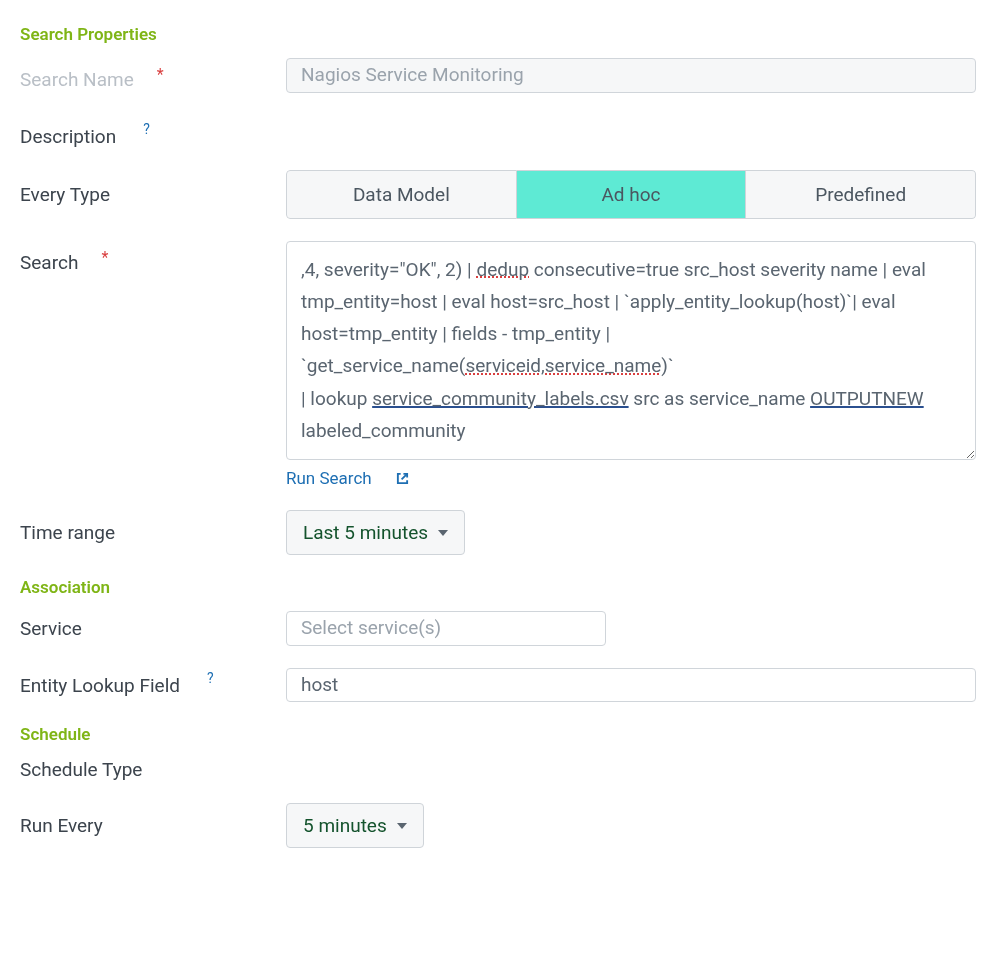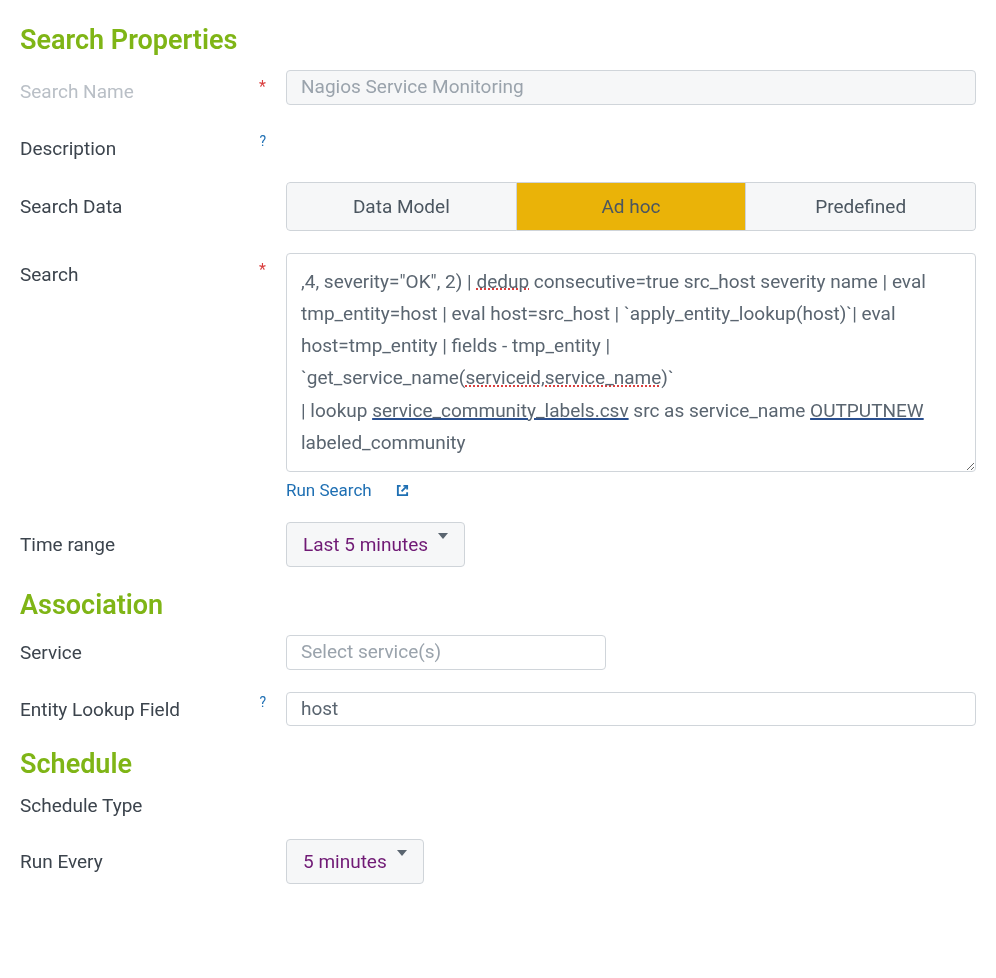--- a/index.html
+++ b/index.html
@@ -7,21 +7,21 @@
     width: 996px;
     font-family: -apple-system, BlinkMacSystemFont, "Segoe UI", Roboto, "Helvetica Neue", Arial, sans-serif;
     font-size: 18px;
     color: #3c444d;
     background: #fff;
   }
   .page { padding: 6px 20px 30px 20px; }
 
   .section-title {
     color: #7fb516;
-    font-size: 27px;
+    font-size: 17px;
     font-weight: 600;
     margin: 18px 0 14px 0;
   }
 
   .form-row {
     display: flex;
     align-items: flex-start;
     margin-bottom: 22px;
     width: 100%;
   }
@@ -30,23 +30,23 @@
   .label-cell {
     width: 266px;
     min-width: 266px;
     padding-right: 20px;
     text-align: right;
     font-size: 19px;
     color: #3c444d;
     padding-top: 10px;
     position: relative;
     display: flex;
-    justify-content: space-between;
+    justify-content: flex-start;
     align-items: flex-start;
-    gap: 3px;
+    gap: 21px;
   }
   .form-row.align-center .label-cell { padding-top: 0; }
   .label-disabled { color: #b9bfc6; }
   .req { color: #d93f3f; font-size: 16px; position: relative; top: -3px; margin-left: 2px; }
   .help {
     color: #1e6fb3;
     font-size: 14px;
     position: relative;
     top: -4px;
     margin-left: 6px;
@@ -83,40 +83,40 @@
     font-size: 19px;
     color: #4b5660;
     background: #f6f7f8;
     border: 1px solid #cfd4d9;
     cursor: pointer;
     user-select: none;
   }
   .seg-btn + .seg-btn { border-left: none; }
   .seg-group .seg-btn:first-child { border-radius: 4px 0 0 4px; }
   .seg-group .seg-btn:last-child { border-radius: 0 4px 4px 0; }
-  .seg-btn.active { background: #eab308; }
+  .seg-btn.active { background: #5eead4; }
 
   .run-search-link {
     color: #1e6fb3;
     font-size: 17px;
     margin-top: 8px;
     display: inline-flex;
     align-items: center;
     gap: 24px;
     cursor: pointer;
   }
   .ext-icon { width: 13px; height: 13px; fill: none; stroke: #1e6fb3; stroke-width: 2; }
 
   .dropdown-btn {
     display: inline-flex;
-    align-items: flex-start;
+    align-items: center;
     gap: 8px;
     padding: 10px 16px;
     font-size: 19px;
-    color: #701a75;
+    color: #14532d;
     background: #f6f7f8;
     border: 1px solid #cfd4d9;
     border-radius: 4px;
     cursor: pointer;
     user-select: none;
   }
   .caret {
     width: 0; height: 0;
     border-left: 5px solid transparent;
     border-right: 5px solid transparent;
@@ -174,21 +174,21 @@
 
   <div class="form-row">
     <div class="label-cell">
       <span class="label-text">Description</span>
       <span class="help">?</span>
     </div>
   </div>
 
   <div class="form-row align-center">
     <div class="label-cell">
-      <span class="label-text">Search Data</span>
+      <span class="label-text">Every Type</span>
     </div>
     <div class="value-cell">
       <div class="seg-group">
         <div class="seg-btn">Data Model</div>
         <div class="seg-btn active">Ad hoc</div>
         <div class="seg-btn">Predefined</div>
       </div>
     </div>
   </div>
 

